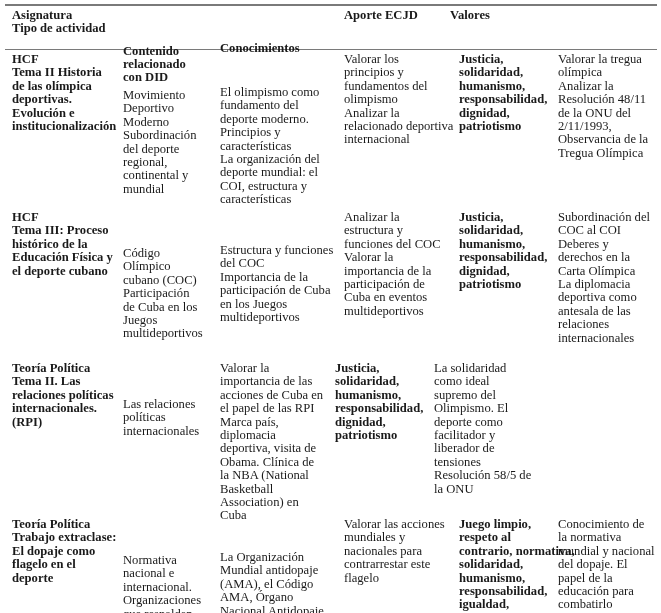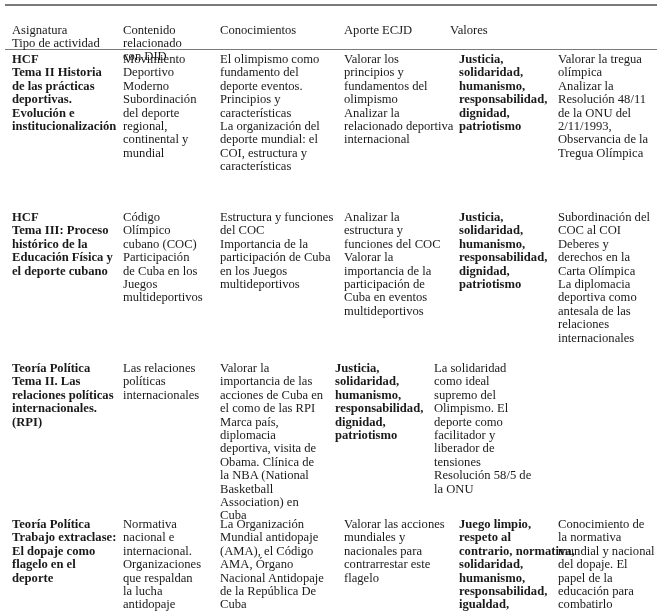--- a/index.html
+++ b/index.html
@@ -3,26 +3,26 @@
 <meta charset="utf-8">
 <style>
   html, body { margin: 0; padding: 0; background: #ffffff; }
   body { width: 661px; height: 613px; overflow: hidden; position: relative;
          font-family: "Liberation Serif", "DejaVu Serif", serif; color: #1a1a1a; }
   .tbl { position: absolute; left: 5px; top: 4px; width: 652px; }
   .rule { height: 1.5px; background: #7a7a7a; width: 100%; }
   .row { display: flex; }
   .cell { font-size: 12.6px; line-height: 13.4px; box-sizing: border-box; padding-left: 7px; }
   .c0 { width: 111px; font-weight: bold; }
-  .c1 { width: 97px; }
-  .c2 { width: 124px; }
+  .c1 { width: 97px; margin-top: 36px; }
+  .c2 { width: 124px; margin-top: 33px; }
   .c3 { width: 115px; }
   .c4 { width: 99px; font-weight: bold; }
   .c5 { width: 106px; }
-  .hdr .cell { font-weight: normal; padding-top: 18px; }
+  .hdr .cell { font-weight: bold; padding-top: 3px; }
   .hdr { height: 43px; }
   .line { display: block; white-space: nowrap; }
   .r0 { height: 158px; padding-top: 3px; }
   .r1 { height: 151px; }
   .r2 { height: 156px; }
   .r3 { height: 139px; }
 </style>
 </head>
 <body>
 
@@ -47,39 +47,39 @@
     <div class="cell c4">
       <span class="line">Valores</span>
     </div>
   </div>
   <div class="rule"></div>
   <div id="body-rows">
       <div class="row r0">
         <div class="cell c0">
           <span class="line">HCF</span>
           <span class="line">Tema II Historia</span>
-          <span class="line">de las prácticas</span>
+          <span class="line">de las olímpica</span>
           <span class="line">deportivas.</span>
           <span class="line">Evolución e</span>
           <span class="line">institucionalización</span>
         </div>
         <div class="cell c1">
           <span class="line">Movimiento</span>
           <span class="line">Deportivo</span>
           <span class="line">Moderno</span>
           <span class="line">Subordinación</span>
           <span class="line">del deporte</span>
           <span class="line">regional,</span>
           <span class="line">continental y</span>
           <span class="line">mundial</span>
         </div>
         <div class="cell c2">
           <span class="line">El olimpismo como</span>
           <span class="line">fundamento del</span>
-          <span class="line">deporte eventos.</span>
+          <span class="line">deporte moderno.</span>
           <span class="line">Principios y</span>
           <span class="line">características</span>
           <span class="line">La organización del</span>
           <span class="line">deporte mundial: el</span>
           <span class="line">COI, estructura y</span>
           <span class="line">características</span>
         </div>
         <div class="cell c3">
           <span class="line">Valorar los</span>
           <span class="line">principios y</span>
@@ -174,21 +174,21 @@
         </div>
         <div class="cell c1">
           <span class="line">Las relaciones</span>
           <span class="line">políticas</span>
           <span class="line">internacionales</span>
         </div>
         <div class="cell c3">
           <span class="line">Valorar la</span>
           <span class="line">importancia de las</span>
           <span class="line">acciones de Cuba en</span>
-          <span class="line">el como de las RPI</span>
+          <span class="line">el papel de las RPI</span>
           <span class="line">Marca país,</span>
           <span class="line">diplomacia</span>
           <span class="line">deportiva, visita de</span>
           <span class="line">Obama. Clínica de</span>
           <span class="line">la NBA (National</span>
           <span class="line">Basketball</span>
           <span class="line">Association) en</span>
           <span class="line">Cuba</span>
         </div>
         <div class="cell c4">

